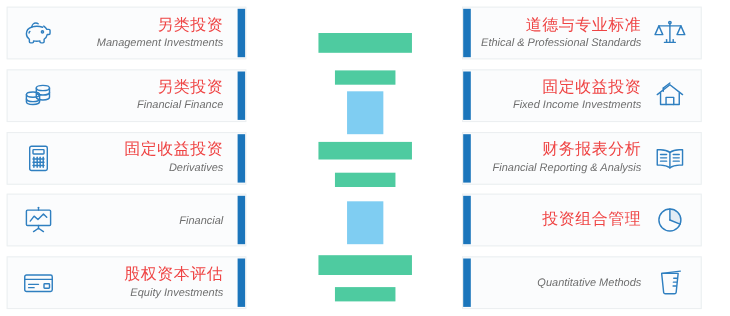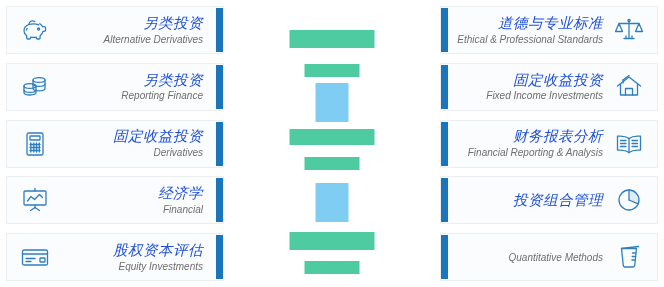--- a/index.html
+++ b/index.html
@@ -24,21 +24,21 @@
   .col {
     position: absolute;
     top: 6px;
     width: 218px;
     height: 275px;
     display: flex;
     flex-direction: column;
     justify-content: space-between;
   }
   .col-left  { left: 6px; }
-  .col-right { left: 440px; }
+  .col-right { left: 420px; }
 
   
   .card {
     position: relative;
     height: 48px;
     background: #fbfcfd;
     border: 1px solid #eceff1;
     box-sizing: border-box;
     display: flex;
     align-items: center;
@@ -76,24 +76,23 @@
     display: flex;
     flex-direction: column;
     justify-content: center;
     line-height: 1.15;
   }
   .labels-left  { text-align: right; padding-right: 6px; }
   .labels-right { text-align: right; padding-right: 4px; }
 
   .cn {
     font-size: 14.5px;
-    color: #1d4ed8;
+    color: #ef4444;
     letter-spacing: 0.5px;
     white-space: nowrap;
-    font-style: italic;
   }
   .en {
     font-size: 10px;
     font-style: italic;
     color: #6e6e6e;
     margin-top: 2px;
     white-space: nowrap;
   }
 
   
@@ -124,39 +123,39 @@
         <svg width="30" height="28" viewBox="0 0 30 28" fill="none" stroke="#2f7fc0" stroke-width="1.3" stroke-linecap="round" stroke-linejoin="round">
           <path d="M9 8.5c-3 1-5 3.4-5 6.2 0 2 1 3.8 2.7 5V22c0 .6.5 1 1.1 1h1.6c.6 0 1.1-.4 1.1-1v-.8c.9.2 1.9.3 2.9.3s2-.1 2.9-.3V22c0 .6.5 1 1.1 1h1.6c.6 0 1.1-.4 1.1-1v-2.3c1.5-1.1 2.5-2.6 2.8-4.3h1.6c.6 0 1-.5 1-1.1v-2.5c0-.6-.4-1.1-1-1.1h-1.9c-.6-1.2-1.6-2.2-2.8-3"></path>
           <path d="M9 8.5c0-2 1.6-3.6 3.6-3.6.8 0 1.5.2 2.1.7"></path>
           <path d="M9.2 8.4c1.3-.4 2.8-.6 4.3-.6 2 0 3.8.4 5.3 1"></path>
           <circle cx="18.6" cy="13" r="1"></circle>
           <path d="M7.2 12.6c-.5.3-.8.8-.8 1.4"></path>
         </svg>
       </div>
       <div class="labels labels-left">
         <div class="cn">另类投资</div>
-        <div class="en">Alternative Derivatives</div>
+        <div class="en">Management Investments</div>
       </div>
       <div class="accent accent-r"></div>
     </div>
 
     <div class="card card-left">
       <div class="icon">
         <svg width="30" height="28" viewBox="0 0 30 28" fill="none" stroke="#2f7fc0" stroke-width="1.3" stroke-linecap="round" stroke-linejoin="round">
           <ellipse cx="19" cy="7" rx="6" ry="2.4"></ellipse>
           <path d="M13 7v8.5c0 1.3 2.7 2.4 6 2.4s6-1.1 6-2.4V7"></path>
           <path d="M13 11c0 1.3 2.7 2.4 6 2.4s6-1.1 6-2.4"></path>
           <ellipse cx="10" cy="13" rx="6" ry="2.4"></ellipse>
           <path d="M4 13v6.5C4 20.9 6.7 22 10 22s6-1.1 6-2.4V13"></path>
           <path d="M4 17c0 1.3 2.7 2.4 6 2.4s6-1.1 6-2.4"></path>
         </svg>
       </div>
       <div class="labels labels-left">
         <div class="cn">另类投资</div>
-        <div class="en">Reporting Finance</div>
+        <div class="en">Financial Finance</div>
       </div>
       <div class="accent accent-r"></div>
     </div>
 
     <div class="card card-left">
       <div class="icon">
         <svg width="26" height="28" viewBox="0 0 26 28" fill="none" stroke="#2f7fc0" stroke-width="1.3" stroke-linecap="round" stroke-linejoin="round">
           <rect x="5" y="3" width="16" height="22" rx="1.6"></rect>
           <rect x="8" y="6" width="10" height="4" rx="0.6"></rect>
           <line x1="8.8" y1="13" x2="8.8" y2="22"></line>
@@ -180,21 +179,20 @@
         <svg width="30" height="28" viewBox="0 0 30 28" fill="none" stroke="#2f7fc0" stroke-width="1.3" stroke-linecap="round" stroke-linejoin="round">
           <line x1="15" y1="2.5" x2="15" y2="5"></line>
           <rect x="4" y="5" width="22" height="14" rx="1"></rect>
           <polyline points="7.5,15 11,10.5 14.5,13.5 19.5,8.5 22.5,11.5"></polyline>
           <line x1="15" y1="19" x2="15" y2="22"></line>
           <line x1="10.5" y1="24.5" x2="15" y2="21.5"></line>
           <line x1="19.5" y1="24.5" x2="15" y2="21.5"></line>
         </svg>
       </div>
       <div class="labels labels-left">
-        <div class="cn">经济学</div>
         <div class="en">Financial</div>
       </div>
       <div class="accent accent-r"></div>
     </div>
 
     <div class="card card-left">
       <div class="icon">
         <svg width="32" height="26" viewBox="0 0 32 26" fill="none" stroke="#2f7fc0" stroke-width="1.3" stroke-linecap="round" stroke-linejoin="round">
           <rect x="3.5" y="6" width="25" height="15" rx="1.6"></rect>
           <line x1="3.5" y1="10" x2="28.5" y2="10"></line>

